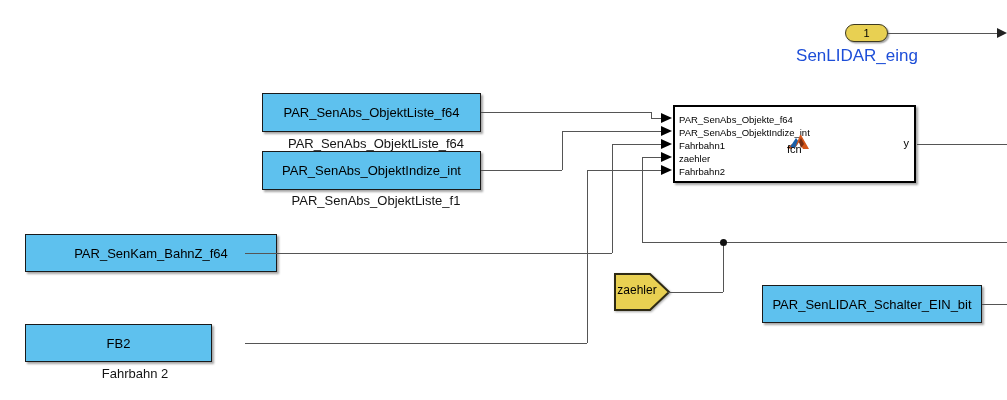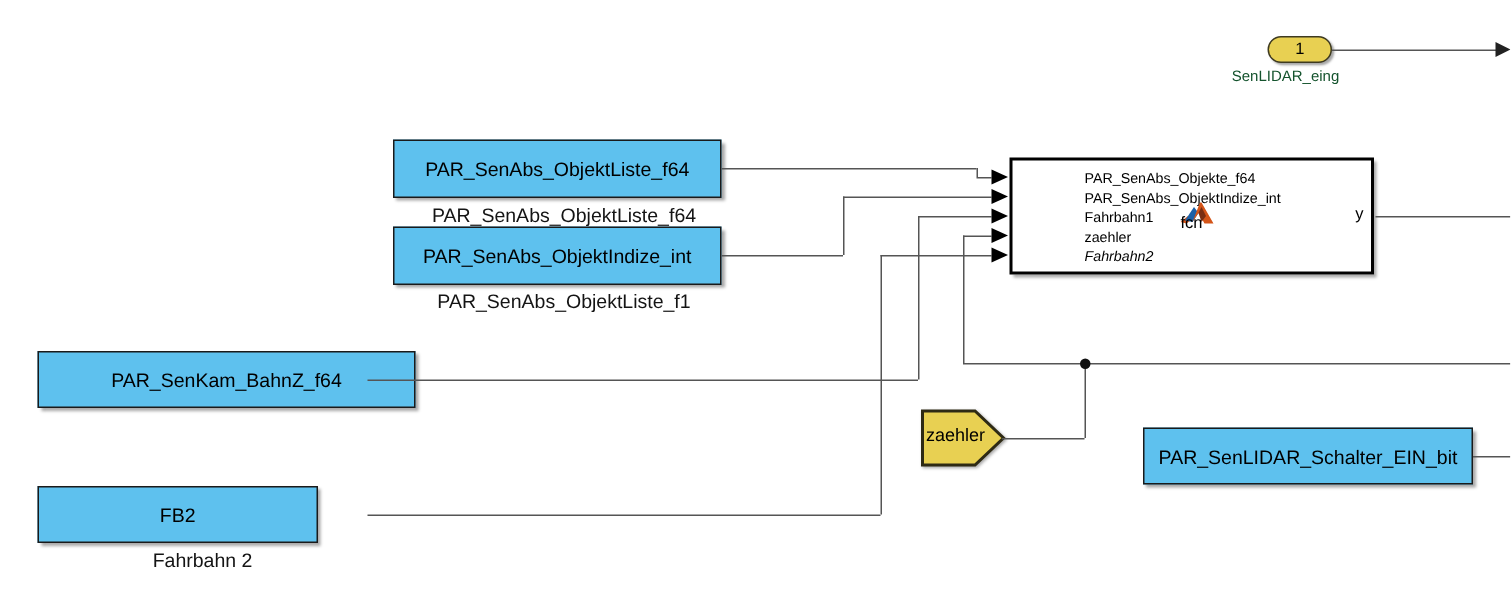--- a/index.html
+++ b/index.html
@@ -33,21 +33,21 @@
     position:absolute;
     left:673px;top:105px;width:243px;height:78px;
     background:#ffffff;
     border:2px solid #000;
     box-shadow:2px 2px 2px rgba(0,0,0,0.35);
     box-sizing:border-box;
   }
   .fcn-in{
     position:absolute;left:4px;height:13px;
     display:flex;align-items:center;
-    font-size:9.5px;color:#000;white-space:nowrap;margin-left:44px;
+    font-size:9.5px;color:#000;white-space:nowrap;
   }
   .fcn-out{
     position:absolute;right:5px;top:30px;height:14px;
     font-size:11px;color:#000;
   }
   .fcn-caption{
     position:absolute;left:112px;top:36px;width:40px;
     text-align:left;font-size:11px;color:#000;
   }
   .mlogo{position:absolute;left:112px;top:27px;}
@@ -58,21 +58,21 @@
     border:1.5px solid #3e3a20;
     border-radius:10px;
     box-shadow:1.5px 1.5px 1.5px rgba(0,0,0,0.35);
     display:flex;align-items:center;justify-content:center;
     font-size:11px;color:#000;
     box-sizing:border-box;
   }
   .inport-label{
     position:absolute;left:857px;top:46px;
     transform:translateX(-50%);
-    font-size:10px;color:#14532d;white-space:nowrap;
+    font-size:17px;color:#1d4ed8;white-space:nowrap;
   }
   
   .gototag{position:absolute;left:613px;top:272px;width:60px;height:42px;
     filter:drop-shadow(1.5px 1.5px 1px rgba(0,0,0,0.35));}
   .gototag-label{
     position:absolute;left:615px;top:283px;width:44px;
     text-align:center;font-size:12px;color:#000;white-space:nowrap;
   }
   
   .wire{position:absolute;background:var(--wire,#555555);}
@@ -124,21 +124,21 @@
 
   <div class="pblock" style="left:762px;top:285px;width:220px;height:38px;">
     <span>PAR_SenLIDAR_Schalter_EIN_bit</span>
   </div>
 
   <div class="fcnblock">
     <div class="fcn-in" style="top:6px;">PAR_SenAbs_Objekte_f64</div>
     <div class="fcn-in" style="top:19px;">PAR_SenAbs_ObjektIndize_int</div>
     <div class="fcn-in" style="top:32px;">Fahrbahn1</div>
     <div class="fcn-in" style="top:45px;">zaehler</div>
-    <div class="fcn-in" style="top:58px;font-style:italic;">Fahrbahn2</div>
+    <div class="fcn-in" style="top:58px;">Fahrbahn2</div>
     <div class="fcn-out">y</div>
     <svg class="mlogo" width="27" height="19" viewBox="0 0 27 19">
       <polygon points="0,14 5,10 8,12 4,15" fill="#d45519"></polygon>
       <polygon points="3,13 9,4 12,8 8,14" fill="#1b5fa6"></polygon>
       <polygon points="8,14 13,1 14,1 22,15 16,15 12,8" fill="#d45519"></polygon>
       <polygon points="12,8 14,4 17,10 14,14" fill="#7a2e12"></polygon>
     </svg>
     <div class="fcn-caption">fcn</div>
   </div>
 

